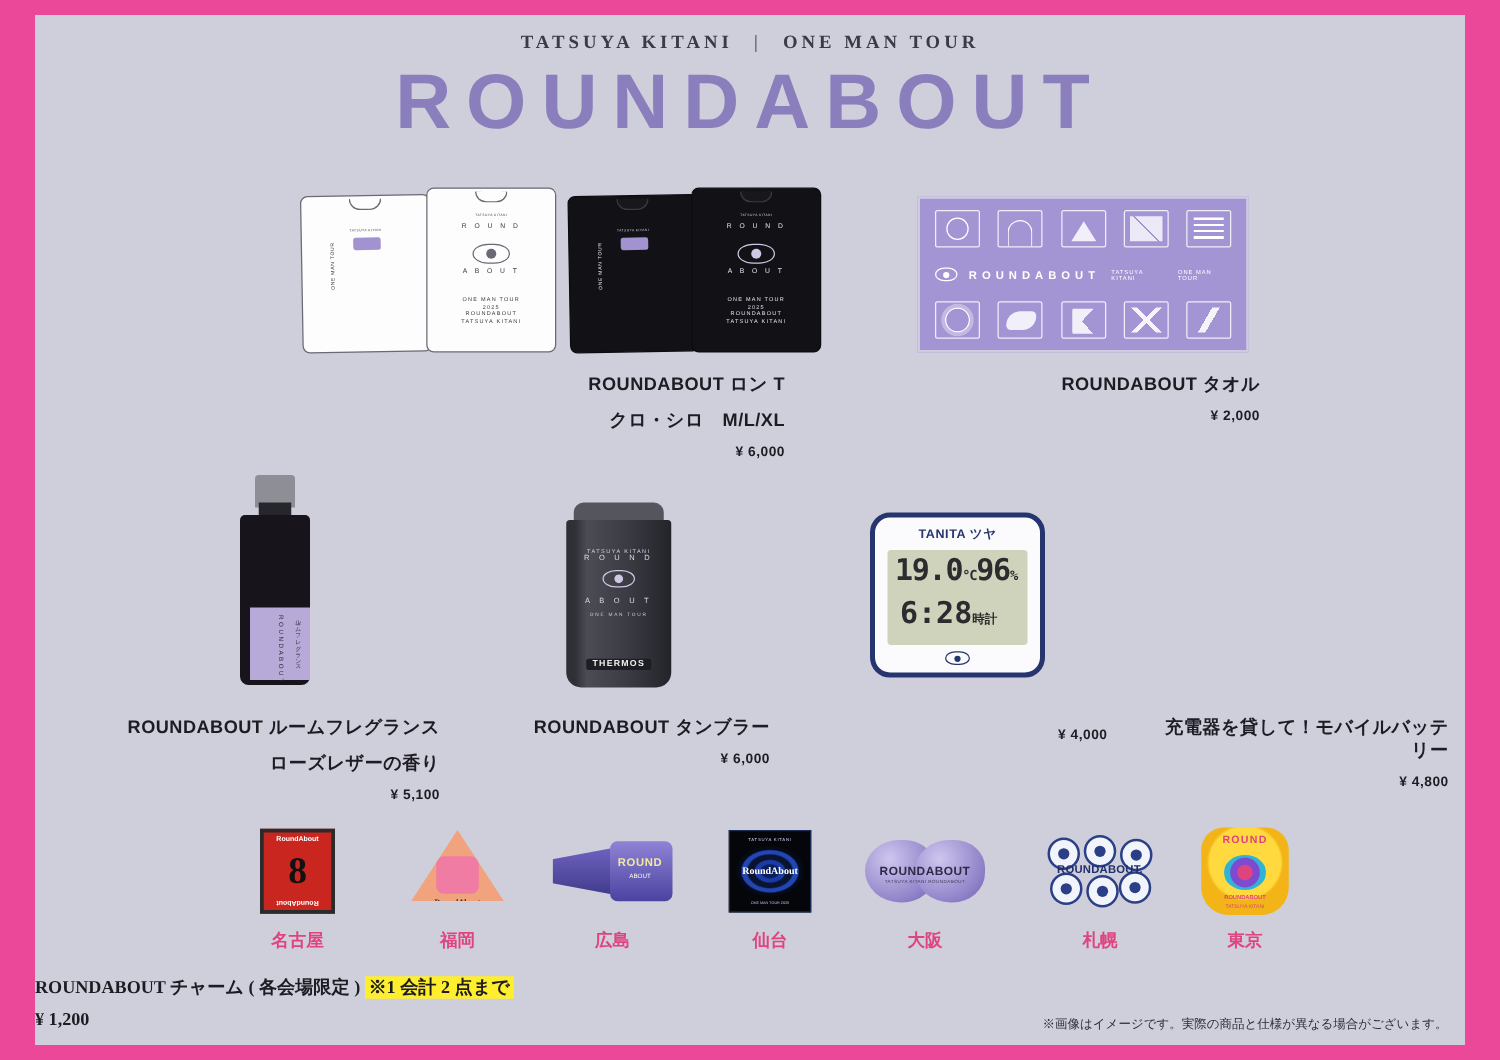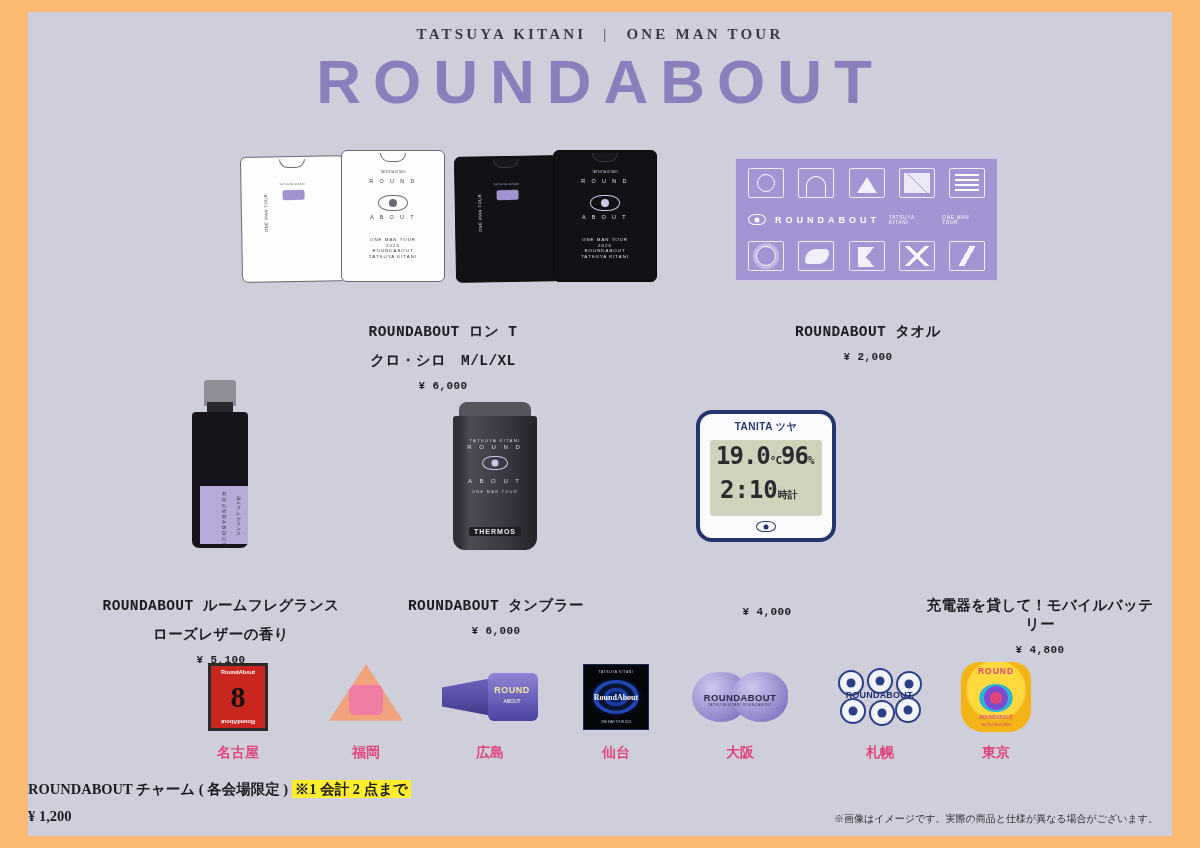--- a/index.html
+++ b/index.html
@@ -5,21 +5,21 @@
   * { box-sizing: border-box; }
   html, body {
     margin: 0; padding: 0;
     width: 1200px; height: 848px;
     background: #9b8fc4;
     font-family: "Liberation Sans", sans-serif;
   }
   #page {
     position: relative;
     width: 1200px; height: 848px;
-    background: #fdba74;
+    background: #ec4899;
     overflow: hidden;
   }
   .sheet {
     position: absolute;
     left: 28px; top: 12px;
     width: 1144px; height: 824px;
     background: #cfcedb;
   }
 
   
@@ -40,24 +40,23 @@
     font-size: 62px;
     letter-spacing: 12px;
     color: #8a7ebd;
     font-weight: bold;
     font-family: "Liberation Sans", sans-serif;
     line-height: 1;
   }
 
   
   .caption {
-    text-align: center;
-    font-family: Liberation Mono, monospace;
+    text-align: right;
+    font-family: Liberation Sans, sans-serif;
     color: #1c1c22;
-    margin-top: 24px;
   }
   .cap-name { font-size: 14.5px; font-weight: bold; letter-spacing: .4px;}
   .cap-sub  { font-size: 14.5px; font-weight: bold; margin-top: 10px; letter-spacing: .4px;}
   .cap-price{ font-size: 11px; font-weight: bold; margin-top: 10px; letter-spacing: .4px;}
 
   
   .longt-art {
     position: absolute; left: 205px; top: 130px; width: 420px; height: 150px;
   }
   .shirt {
@@ -434,21 +433,21 @@
       <div class="cap-price">¥ 6,000</div>
     </div>
 
     <div class="thermo">
       <div class="brandrow">TANITA ツヤ</div>
       <div class="lcd">
         <div class="l1">
           <span>19.0</span><small>°C</small><span>96</span><small>%</small>
         </div>
         <div class="l2">
-          <span>2:10</span><small>時計</small>
+          <span>6:28</span><small>時計</small>
         </div>
       </div>
       <div class="eye"></div>
     </div>
     <div class="caption cap-thermo">
       <div class="cap-price">¥ 4,000</div>
     </div>
 
     <div class="caption cap-battery">
       <div class="cap-name">充電器を貸して！モバイルバッテリー</div>

